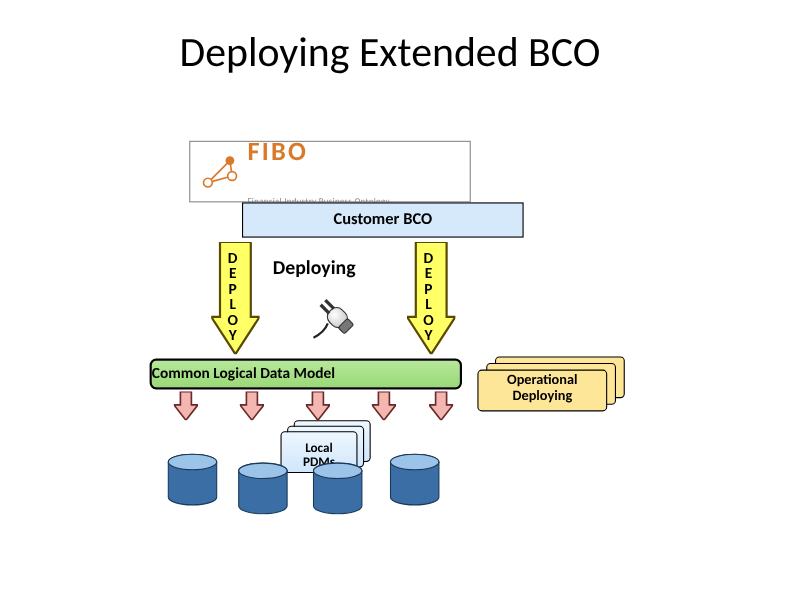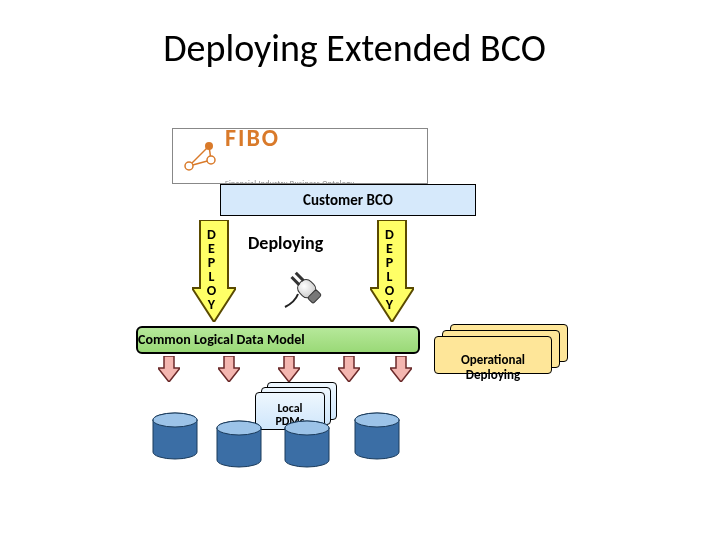--- a/index.html
+++ b/index.html
@@ -169,21 +169,21 @@
   .oo-card {
     position: absolute;
     width: 118px;
     height: 38px;
     background: #fee699;
     border: 1.5px solid #000;
     border-radius: 4px;
   }
   .oo-card.o1 { left: 16px; top: 0; }
   .oo-card.o2 { left: 8px; top: 6px; }
-  .oo-card.o3 { left: 0; top: 12px; font-size: 13px; font-weight: 700; color: #000; text-align: center; padding-top: 16px; line-height: 1.15; }
+  .oo-card.o3 { left: 0; top: 12px; font-size: 13px; font-weight: 700; color: #000; text-align: center; padding-top: 2px; line-height: 1.15; }
 </style>
 </head>
 <body>
 
 <div class="slide-title">Deploying Extended BCO</div>
 
 <div class="fibo-box">
   <div class="fibo-icon">
     <svg viewBox="0 0 40 40">
       <line x1="10" y1="30" x2="30" y2="10" stroke="#d97a2a" stroke-width="1.5"></line>

